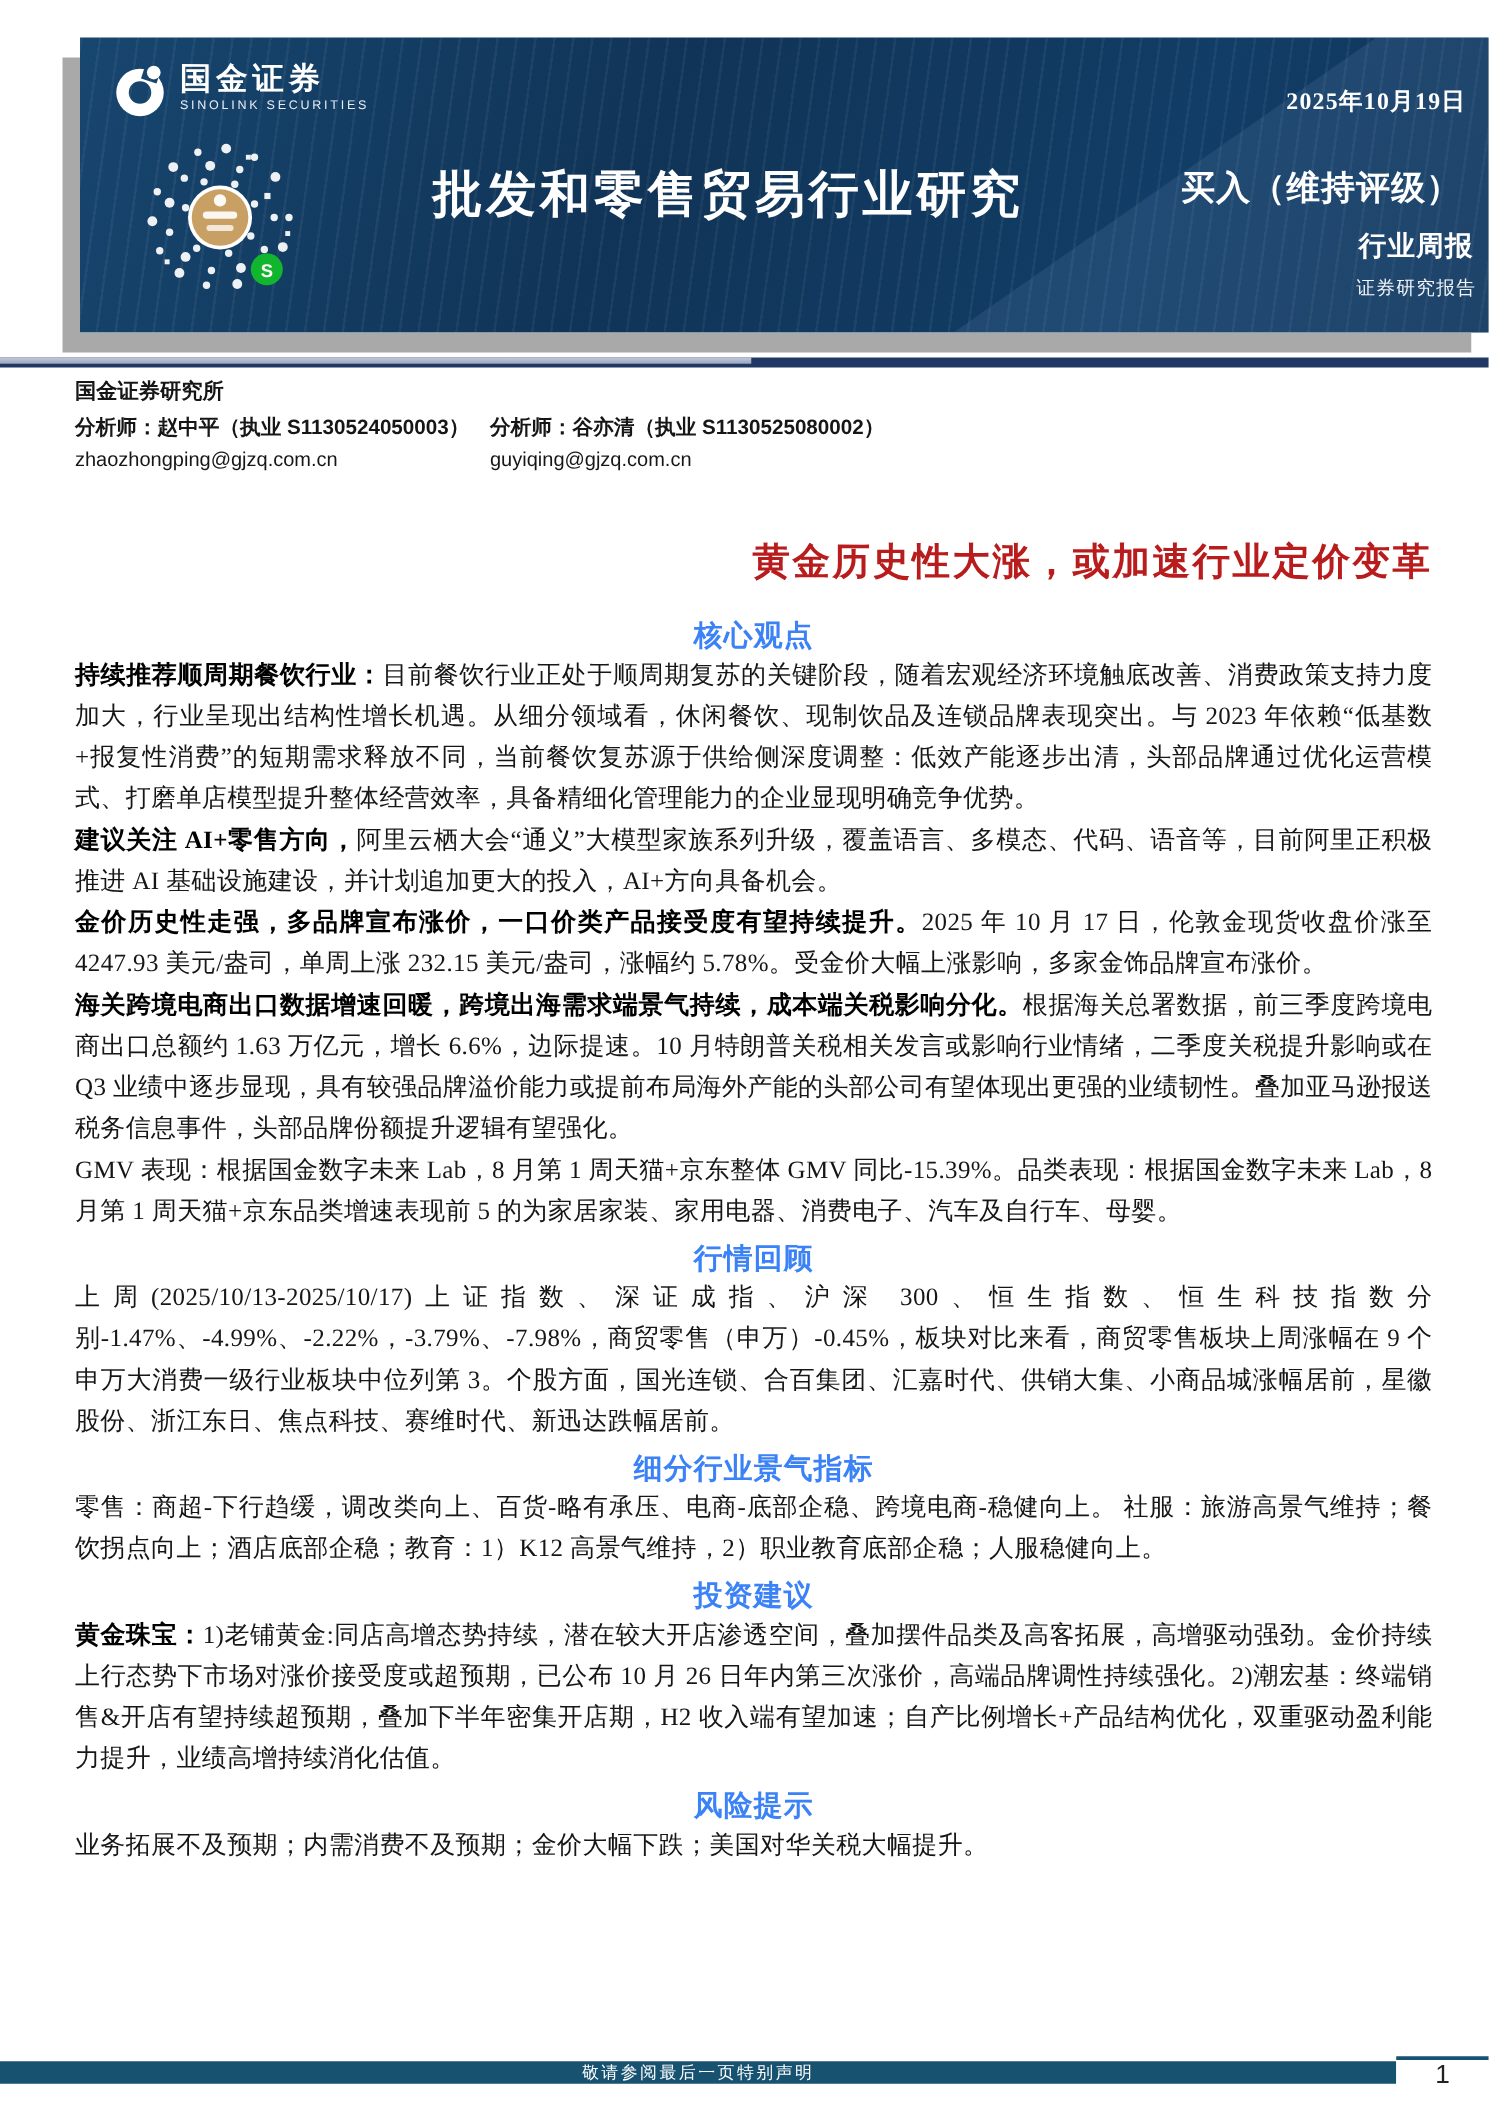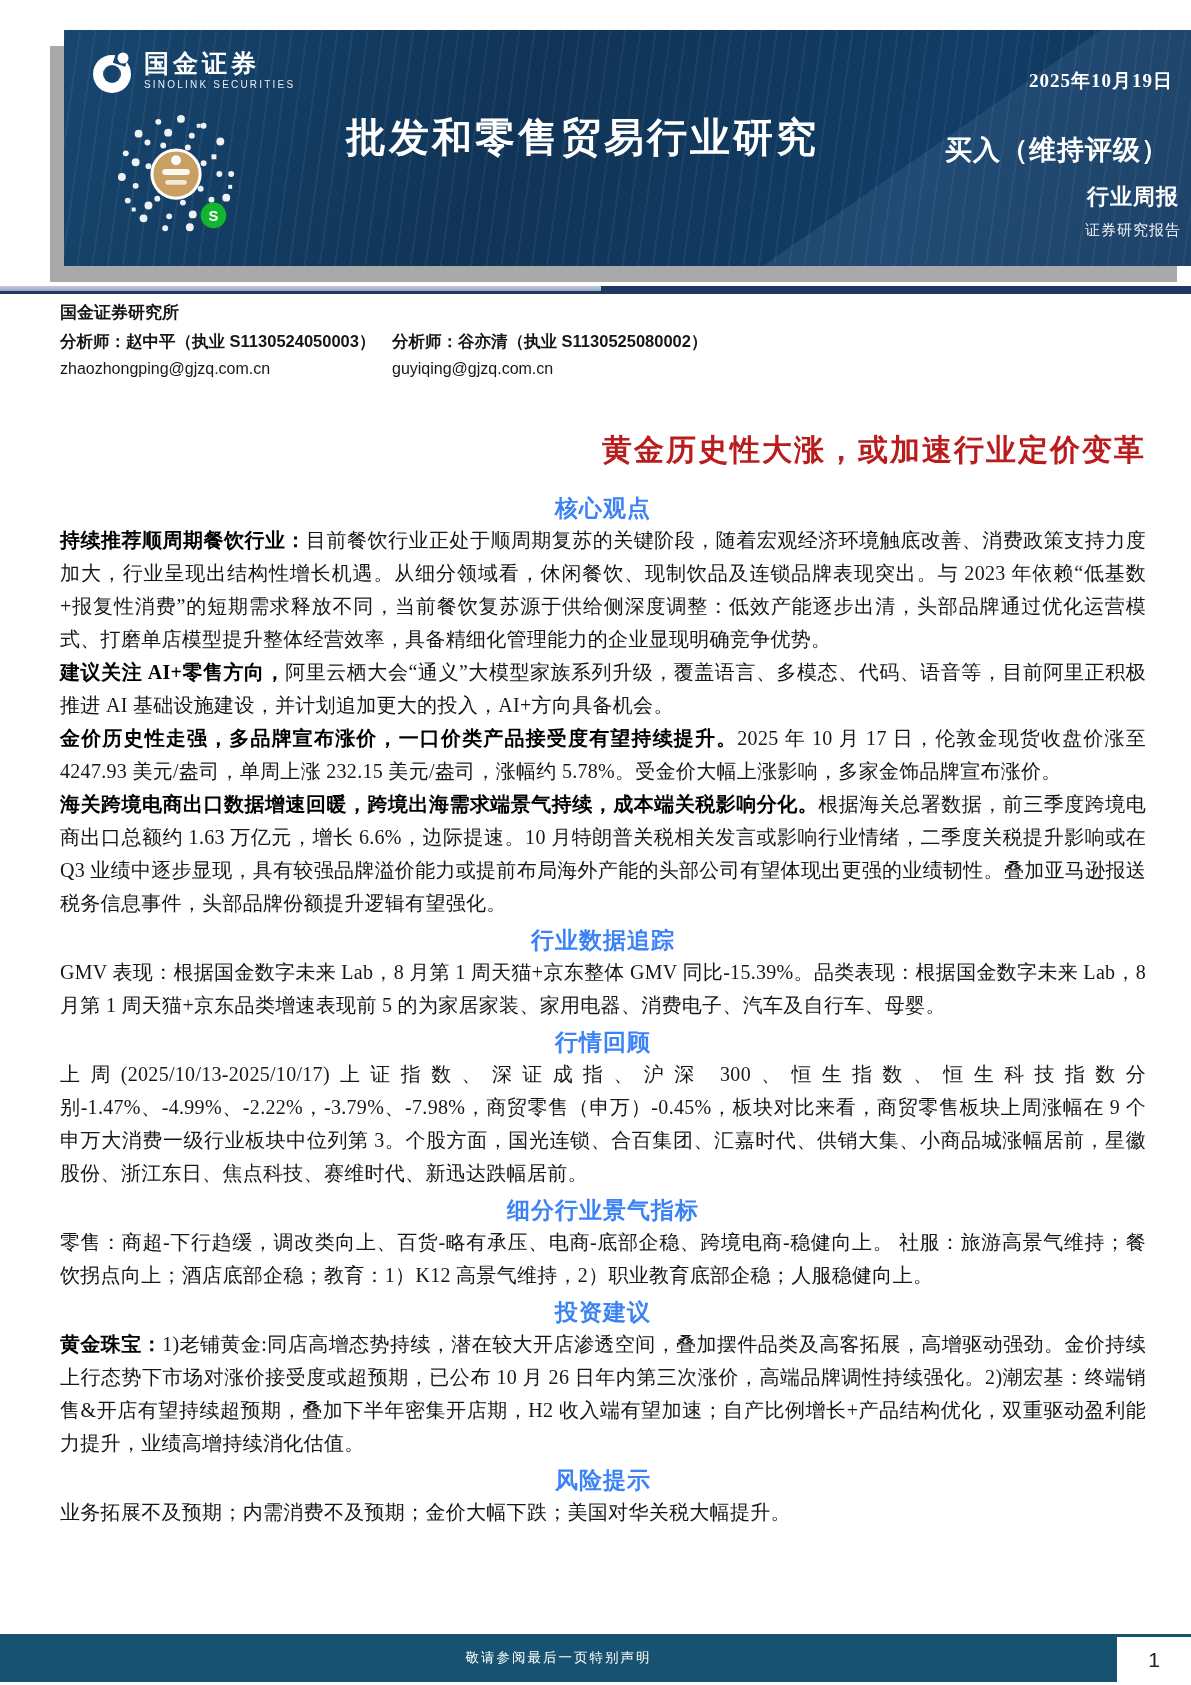--- a/index.html
+++ b/index.html
@@ -18,21 +18,21 @@
   .banner *{position:relative;z-index:2;}
 
   .logo{position:absolute;left:26px;top:20px;display:flex;align-items:flex-start;gap:10px;}
   .logo-text .cn{color:#fff;font-family:"Liberation Sans",sans-serif;font-weight:bold;
                  font-size:25px;letter-spacing:4px;line-height:26px;}
   .logo-text .en{color:#e8edf4;font-family:"Liberation Sans",sans-serif;font-size:10px;
                  letter-spacing:2.2px;margin-top:3px;}
 
   .qr{position:absolute;left:50px;top:82px;}
 
-  .banner-title{position:absolute;left:282px;top:80px;color:#fff;
+  .banner-title{position:absolute;left:282px;top:98px;color:#fff;
                 font-family:"Liberation Sans",sans-serif;font-weight:bold;
                 font-size:40px;letter-spacing:3px;white-space:nowrap;}
   .banner-date{position:absolute;right:18px;top:38px;color:#fff;
                font-family:"Liberation Serif",serif;font-weight:bold;font-size:19px;letter-spacing:1px;}
   .banner-rating{position:absolute;right:22px;top:102px;color:#fff;
                font-family:"Liberation Sans",sans-serif;font-weight:bold;font-size:27px;letter-spacing:1px;}
   .banner-type{position:absolute;right:12px;top:152px;color:#fff;
                font-family:"Liberation Sans",sans-serif;font-weight:bold;font-size:22px;letter-spacing:1px;}
   .banner-cat{position:absolute;right:10px;top:191px;color:#f0f3f7;
                font-family:"Liberation Sans",sans-serif;font-size:15px;letter-spacing:1px;}
@@ -58,21 +58,21 @@
   h1.rtitle{margin:0 0 24px 0;text-align:right;color:#b91c1c;
             font-family:"Liberation Sans",sans-serif;font-weight:bold;
             font-size:30px;line-height:40px;letter-spacing:2px;}
   h2.sect{margin:6px 0 2px 0;color:#3b82f6;font-family:"Liberation Sans",sans-serif;
           font-weight:bold;font-size:23px;line-height:28px;letter-spacing:1px;text-align:center;}
   .content p{margin:0;font-size:20px;line-height:33px;text-align:justify;
              letter-spacing:0.3px;}
   .content p b{font-weight:bold;color:#000;}
 
   
-  .footer{position:absolute;left:0;right:0;top:1634px;height:48px;display:flex;}
+  .footer{position:absolute;left:0;right:0;top:1634px;height:48px;display:flex;align-items:center;}
   .fbar{flex:1;background:#175370;color:#fff;display:flex;align-items:center;
         justify-content:center;font-size:13.5px;letter-spacing:2px;}
   .fpage{width:74px;background:#fff;border-top:3px solid #175370;color:#222;
          display:flex;align-items:center;justify-content:center;
          font-family:"Liberation Sans",sans-serif;font-size:21px;}
 </style>
 </head>
 <body>
 
 <div>
@@ -179,21 +179,20 @@
 
   <div class="content">
     <h1 class="rtitle">黄金历史性大涨，或加速行业定价变革</h1>
 
     <h2 class="sect">核心观点</h2>
     <p><b>持续推荐顺周期餐饮行业：</b><span>目前餐饮行业正处于顺周期复苏的关键阶段，随着宏观经济环境触底改善、消费政策支持力度加大，行业呈现出结构性增长机遇。从细分领域看，休闲餐饮、现制饮品及连锁品牌表现突出。与 2023 年依赖“低基数+报复性消费”的短期需求释放不同，当前餐饮复苏源于供给侧深度调整：低效产能逐步出清，头部品牌通过优化运营模式、打磨单店模型提升整体经营效率，具备精细化管理能力的企业显现明确竞争优势。</span></p>
     <p><b>建议关注 AI+零售方向，</b><span>阿里云栖大会“通义”大模型家族系列升级，覆盖语言、多模态、代码、语音等，目前阿里正积极推进 AI 基础设施建设，并计划追加更大的投入，AI+方向具备机会。</span></p>
     <p><b>金价历史性走强，多品牌宣布涨价，一口价类产品接受度有望持续提升。</b><span>2025 年 10 月 17 日，伦敦金现货收盘价涨至 4247.93 美元/盎司，单周上涨 232.15 美元/盎司，涨幅约 5.78%。受金价大幅上涨影响，多家金饰品牌宣布涨价。</span></p>
     <p><b>海关跨境电商出口数据增速回暖，跨境出海需求端景气持续，成本端关税影响分化。</b><span>根据海关总署数据，前三季度跨境电商出口总额约 1.63 万亿元，增长 6.6%，边际提速。10 月特朗普关税相关发言或影响行业情绪，二季度关税提升影响或在 Q3 业绩中逐步显现，具有较强品牌溢价能力或提前布局海外产能的头部公司有望体现出更强的业绩韧性。叠加亚马逊报送税务信息事件，头部品牌份额提升逻辑有望强化。</span></p>
 
-    <h2 class="sect">行业数据追踪</h2>
     <p><b></b><span>GMV 表现：根据国金数字未来 Lab，8 月第 1 周天猫+京东整体 GMV 同比-15.39%。品类表现：根据国金数字未来 Lab，8 月第 1 周天猫+京东品类增速表现前 5 的为家居家装、家用电器、消费电子、汽车及自行车、母婴。</span></p>
 
     <h2 class="sect">行情回顾</h2>
     <p><b></b><span>上周(2025/10/13-2025/10/17)上证指数、深证成指、沪深 300、恒生指数、恒生科技指数分别-1.47%、-4.99%、-2.22%，-3.79%、-7.98%，商贸零售（申万）-0.45%，板块对比来看，商贸零售板块上周涨幅在 9 个申万大消费一级行业板块中位列第 3。个股方面，国光连锁、合百集团、汇嘉时代、供销大集、小商品城涨幅居前，星徽股份、浙江东日、焦点科技、赛维时代、新迅达跌幅居前。</span></p>
 
     <h2 class="sect">细分行业景气指标</h2>
     <p><b></b><span>零售：商超-下行趋缓，调改类向上、百货-略有承压、电商-底部企稳、跨境电商-稳健向上。 社服：旅游高景气维持；餐饮拐点向上；酒店底部企稳；教育：1）K12 高景气维持，2）职业教育底部企稳；人服稳健向上。</span></p>
 
     <h2 class="sect">投资建议</h2>
     <p><b>黄金珠宝：</b><span>1)老铺黄金:同店高增态势持续，潜在较大开店渗透空间，叠加摆件品类及高客拓展，高增驱动强劲。金价持续上行态势下市场对涨价接受度或超预期，已公布 10 月 26 日年内第三次涨价，高端品牌调性持续强化。2)潮宏基：终端销售&amp;开店有望持续超预期，叠加下半年密集开店期，H2 收入端有望加速；自产比例增长+产品结构优化，双重驱动盈利能力提升，业绩高增持续消化估值。</span></p>

